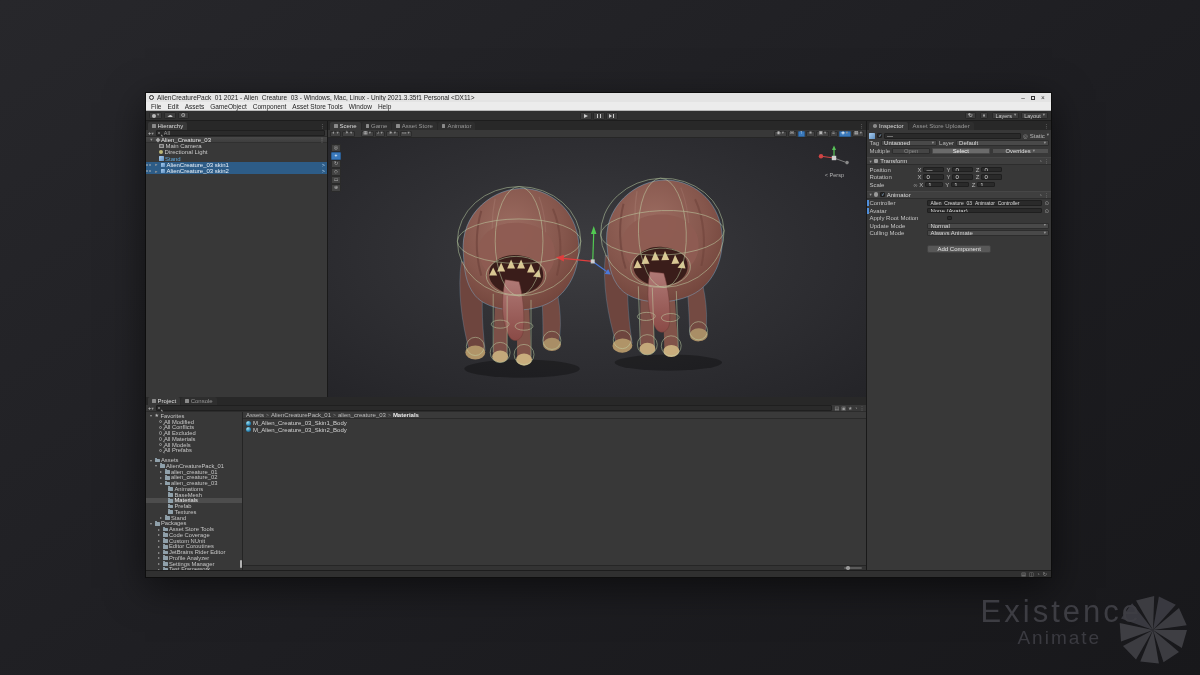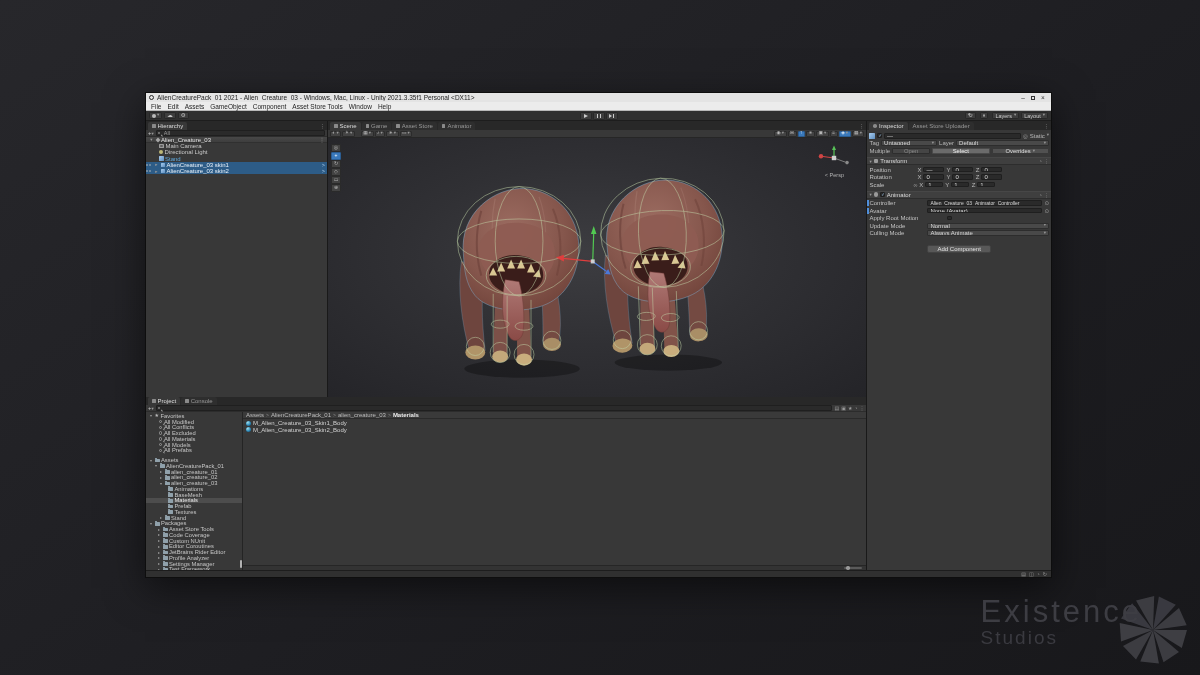--- a/index.html
+++ b/index.html
@@ -145,21 +145,21 @@
   .alabel{width:56px;flex:0 0 auto;color:#c0c0c0;}
   .pickico{color:#9a9a9a;font-size:5.5px;flex:0 0 auto;}
   .ovbar{position:absolute;left:-2px;top:0;bottom:0;width:1.5px;background:#4f8edb;}
   .addcomp{margin:9px auto 0;width:64px;height:8px;background:#585858;border:1px solid #424242;border-radius:2px;
     color:#e4e4e4;display:flex;align-items:center;justify-content:center;font-size:6px;}
   .smallbtn{height:6.5px;border-radius:1px;display:inline-flex;align-items:center;justify-content:center;font-size:5.8px;}
   
   .statbar{height:7px;background:#303030;border-top:1px solid #1d1d1d;display:flex;align-items:center;
     justify-content:flex-end;gap:3px;padding:0 4px;flex:0 0 auto;color:#9a9a9a;font-size:5px;}
   
-  .wm{position:absolute;right:58px;bottom:28px;text-align:left;z-index:1;}
+  .wm{position:absolute;right:58px;bottom:28px;text-align:center;z-index:1;}
   .wm .l1{font-size:31px;color:#3d3d43;letter-spacing:3px;line-height:1;}
   .wm .l2{font-size:19px;color:#3a3a40;letter-spacing:2px;margin-top:1px;margin-right:4px;line-height:1;}
   .wmlogo{position:absolute;right:10px;bottom:8px;z-index:0;}
 </style>
 </head>
 <body>
 
 <div class="win">
 
   <div class="tbar">
@@ -811,21 +811,21 @@
   <div class="statbar">
     <span>▤</span>
     <span>◫</span>
     <span>◔</span>
     <span>↻</span>
   </div>
 </div>
 
 <div class="wm">
   <div class="l1">Existence</div>
-  <div class="l2">Studios</div>
+  <div class="l2">Animate</div>
 </div>
 <svg class="wmlogo" width="74" height="74" viewBox="-37 -37 74 74">
   <g fill="#404046">
     <polygon points="0,0 34,0 28.8,18" opacity="0.95"></polygon>
     <polygon points="0,0 26,21.9 10.5,32.3" opacity="0.9"></polygon>
     <polygon points="0,0 5.9,33.5 -12.7,31.5" opacity="0.95"></polygon>
     <polygon points="0,0 -17,29.4 -30,16" opacity="0.9"></polygon>
     <polygon points="0,0 -32,11.6 -33.3,-7.1" opacity="0.95"></polygon>
     <polygon points="0,0 -32,-11.6 -20.9,-26.8" opacity="0.85"></polygon>
     <polygon points="0,0 -17,-29.4 1.2,-34" opacity="0.9"></polygon>

